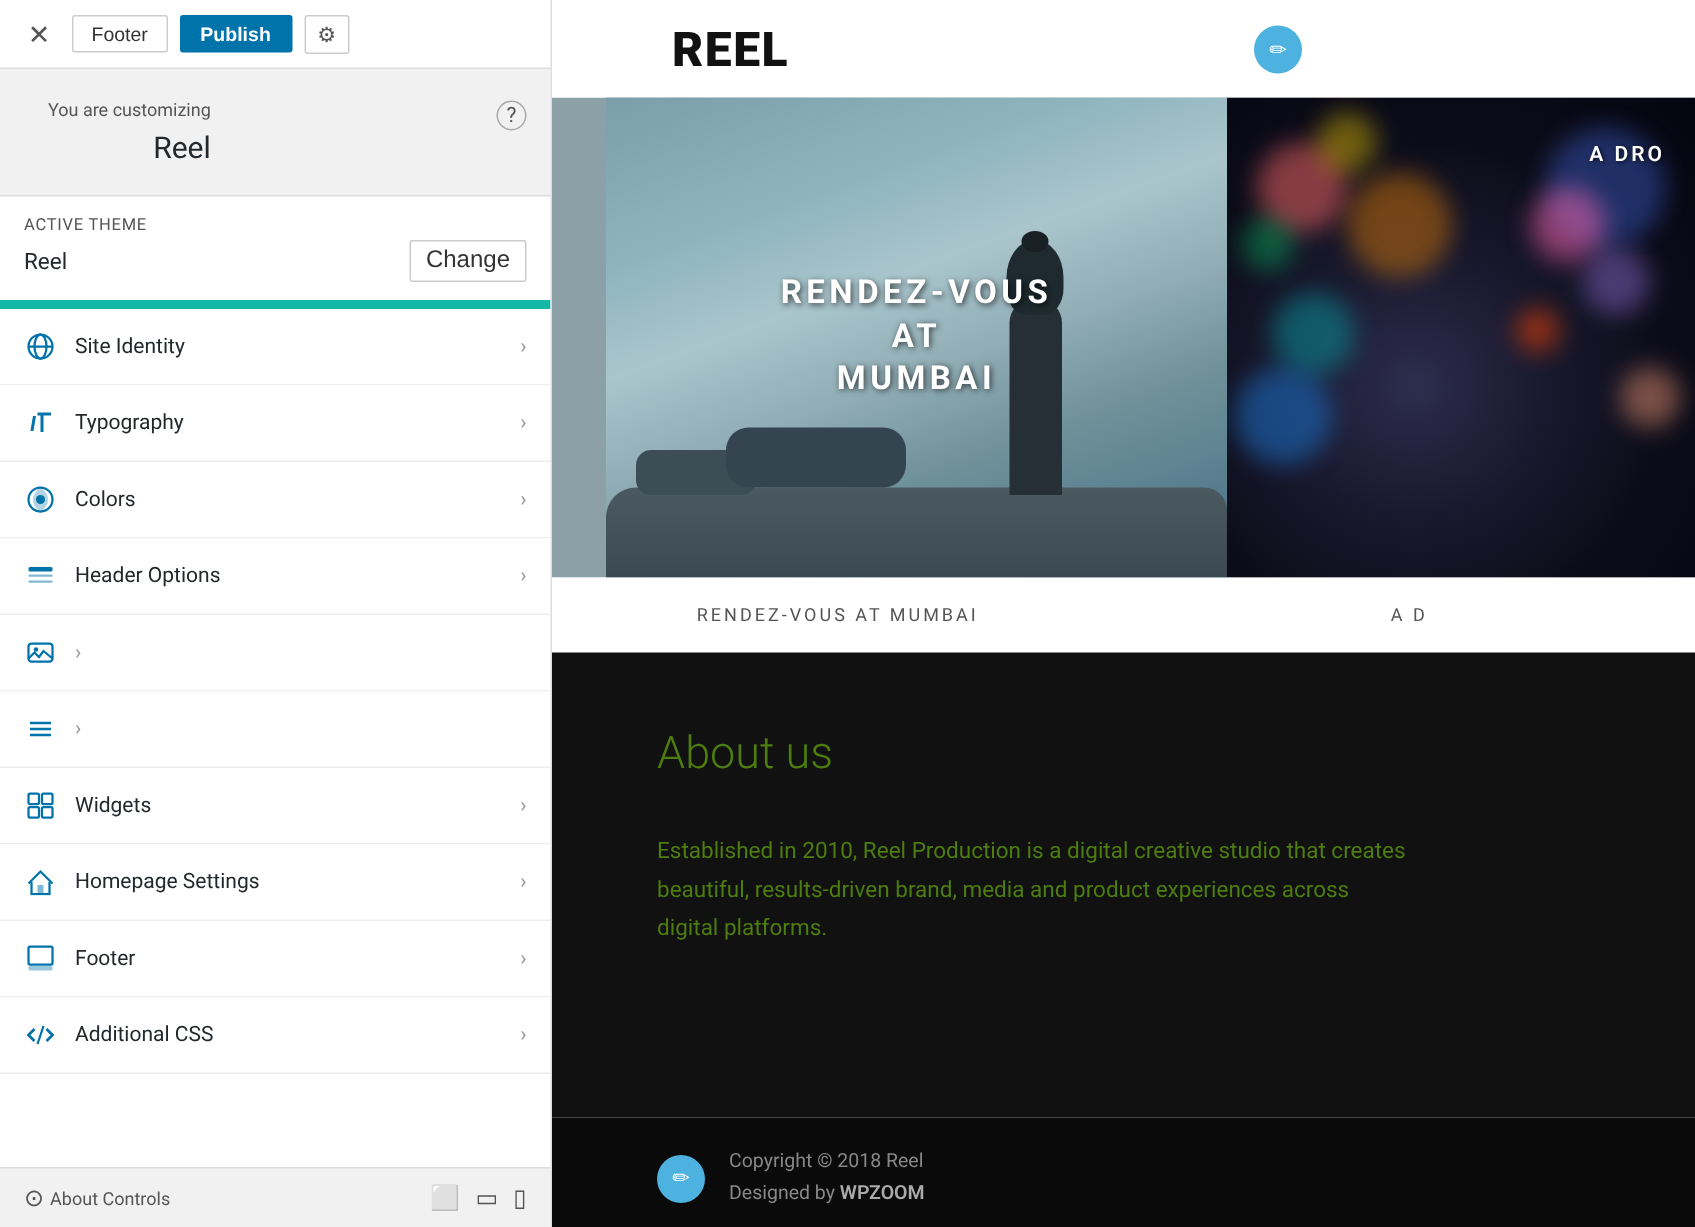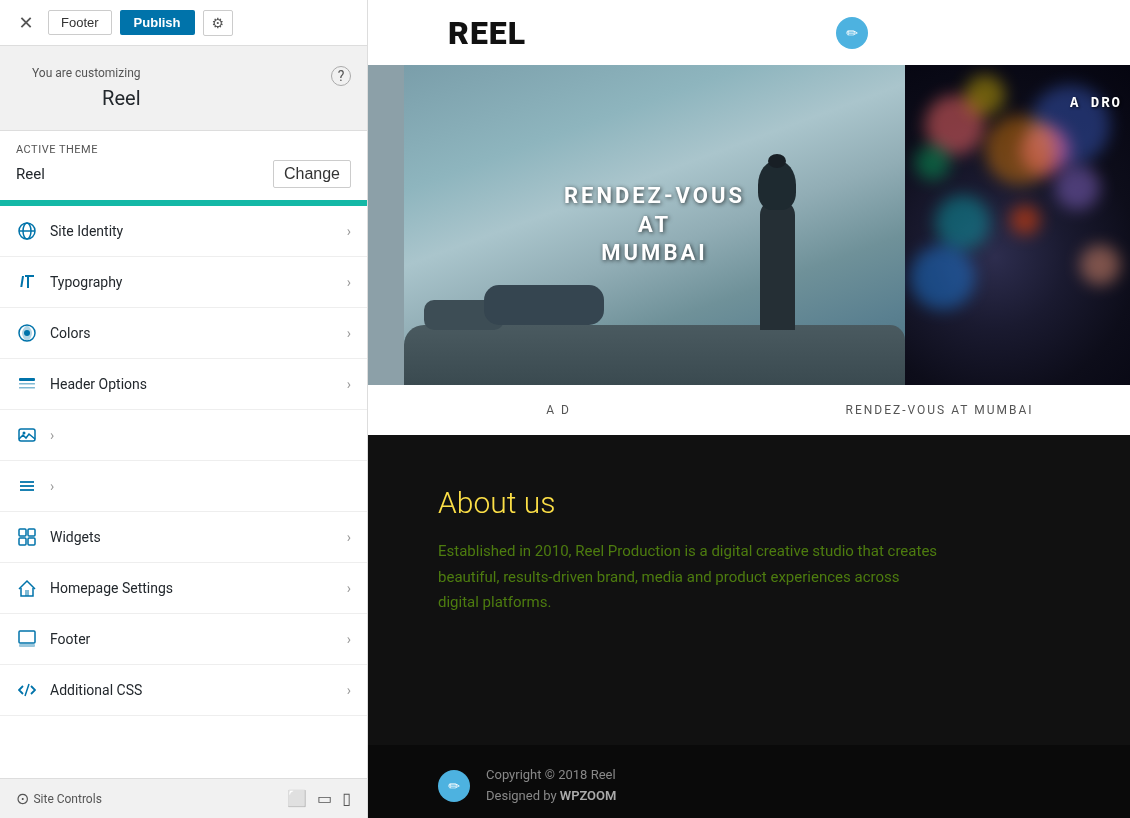--- a/index.html
+++ b/index.html
@@ -238,21 +238,21 @@
       height: 320px;
       overflow: hidden;
     }
 
     .gallery-item {
       position: relative;
       overflow: hidden;
     }
 
     .gallery-item-1 {
-      width: 537px;
+      width: 450px;
       background: #8ca0a8;
       padding-left: 36px;
     }
 
     .gallery-item-2 {
       flex: 1;
       background: #1a1a2e;
     }
 
     .gallery-img-1 {
@@ -301,28 +301,27 @@
       text-align: center;
       letter-spacing: 3px;
       text-transform: uppercase;
       line-height: 1.3;
       text-shadow: 1px 1px 4px rgba(0,0,0,0.7);
     }
 
     .gallery-text-overlay-2 {
       position: absolute;
       top: 30px;
-      right: 8px;
+      right: 20px;
       color: #fff;
       font-size: 14px;
       font-weight: 600;
       letter-spacing: 2px;
       text-transform: uppercase;
       text-shadow: 1px 1px 3px rgba(0,0,0,0.8);
-      font-family: Liberation Mono, monospace;
     }
 
     
     #captions-row {
       display: flex;
       padding: 18px 0;
       background: #fff;
     }
 
     .caption-item {
@@ -337,23 +336,23 @@
 
     
     #about-section {
       background: #111;
       padding: 50px 70px;
       min-height: 310px;
     }
 
     #about-title {
       font-size: 30px;
-      color: #fde047;
+      color: #4d7c0f;
       font-weight: 300;
-      margin-bottom: 19px;
+      margin-bottom: 35px;
     }
 
     #about-text {
       font-size: 15px;
       color: #4d7c0f;
       line-height: 1.7;
       max-width: 500px;
     }
 
     
@@ -553,21 +552,21 @@
       </div>
       <span class="nav-item-label">Additional CSS</span>
       <span class="nav-item-arrow">›</span>
     </div>
 
   </div>
 
   <div id="sidebar-footer">
     <span class="footer-link">
       <span style="font-size:16px;">⊙</span>
-      <span>Site Controls</span>
+      <span>About Controls</span>
     </span>
     <div class="footer-icons">
       <span class="footer-icon">⬜</span>
       <span class="footer-icon">▭</span>
       <span class="footer-icon">▯</span>
     </div>
   </div>
 
 </div>
 
@@ -616,22 +615,22 @@
         <div class="bokeh" style="width:55px;height:55px;background:#00ced1;left:30px;top:130px;opacity:0.35;"></div>
         <div class="bokeh" style="width:30px;height:30px;background:#ff4500;right:90px;top:140px;opacity:0.5;"></div>
         <div class="bokeh" style="width:65px;height:65px;background:#1e90ff;left:5px;top:180px;opacity:0.4;"></div>
         <div class="bokeh" style="width:40px;height:40px;background:#ffa07a;right:10px;top:180px;opacity:0.45;"></div>
         <div class="gallery-text-overlay-2">A DRO</div>
       </div>
     </div>
   </div>
 
   <div id="captions-row">
+    <div class="caption-item">RENDEZ-VOUS AT MUMBAI</div>
     <div class="caption-item">A D</div>
-    <div class="caption-item">RENDEZ-VOUS AT MUMBAI</div>
   </div>
 
   <div id="about-section">
     <div id="about-title">About us</div>
     <div id="about-text">Established in 2010, Reel Production is a digital creative studio that creates beautiful, results-driven brand, media and product experiences across digital platforms.</div>
   </div>
 
   <div id="preview-footer">
     <div class="footer-edit-pencil">✏</div>
     <div id="footer-text">

